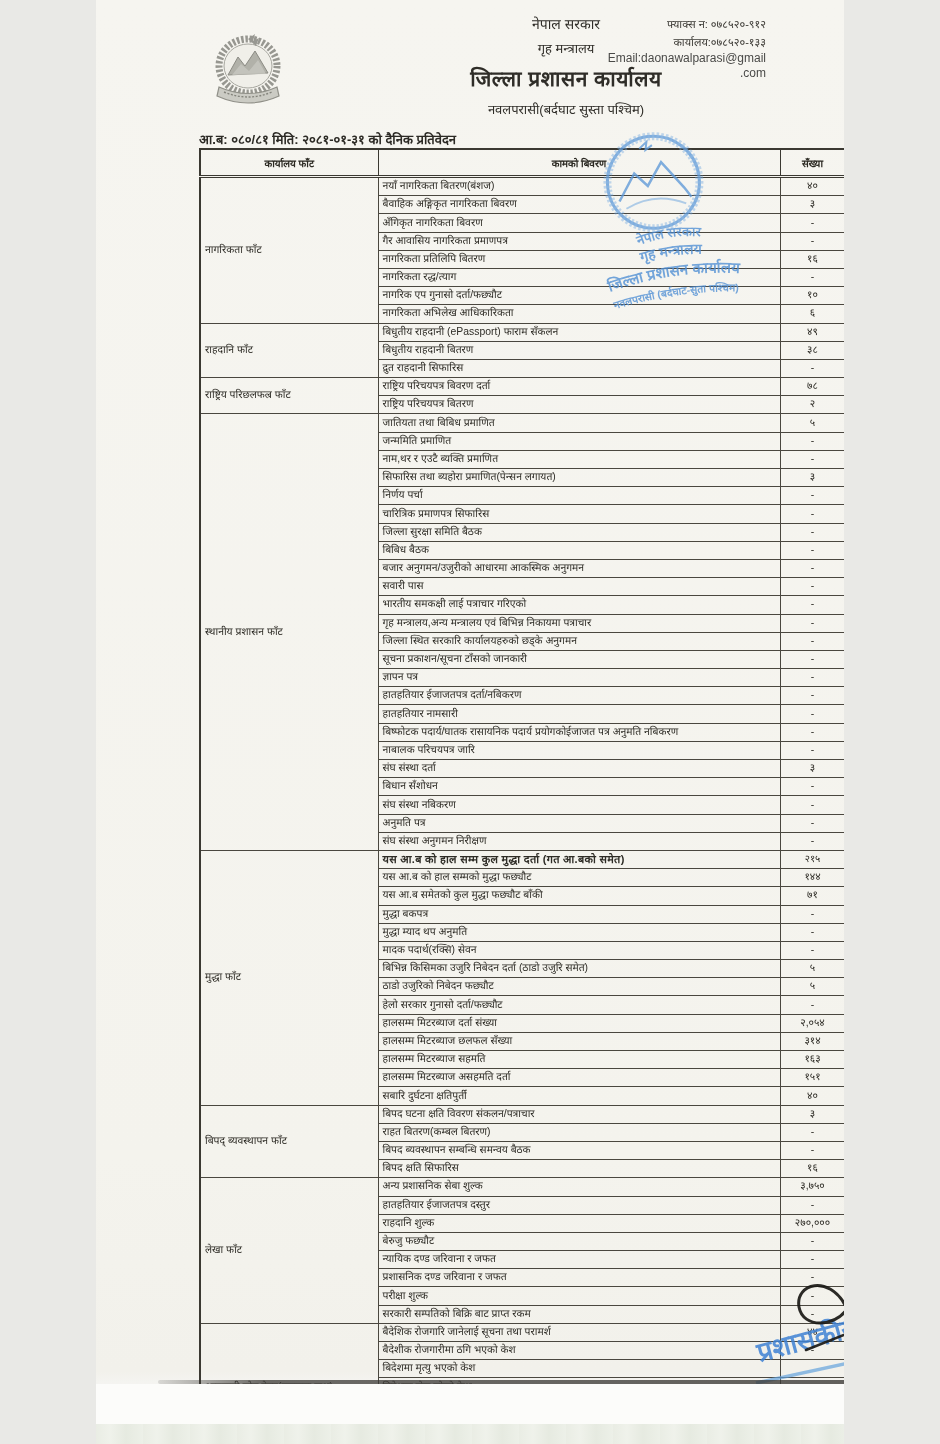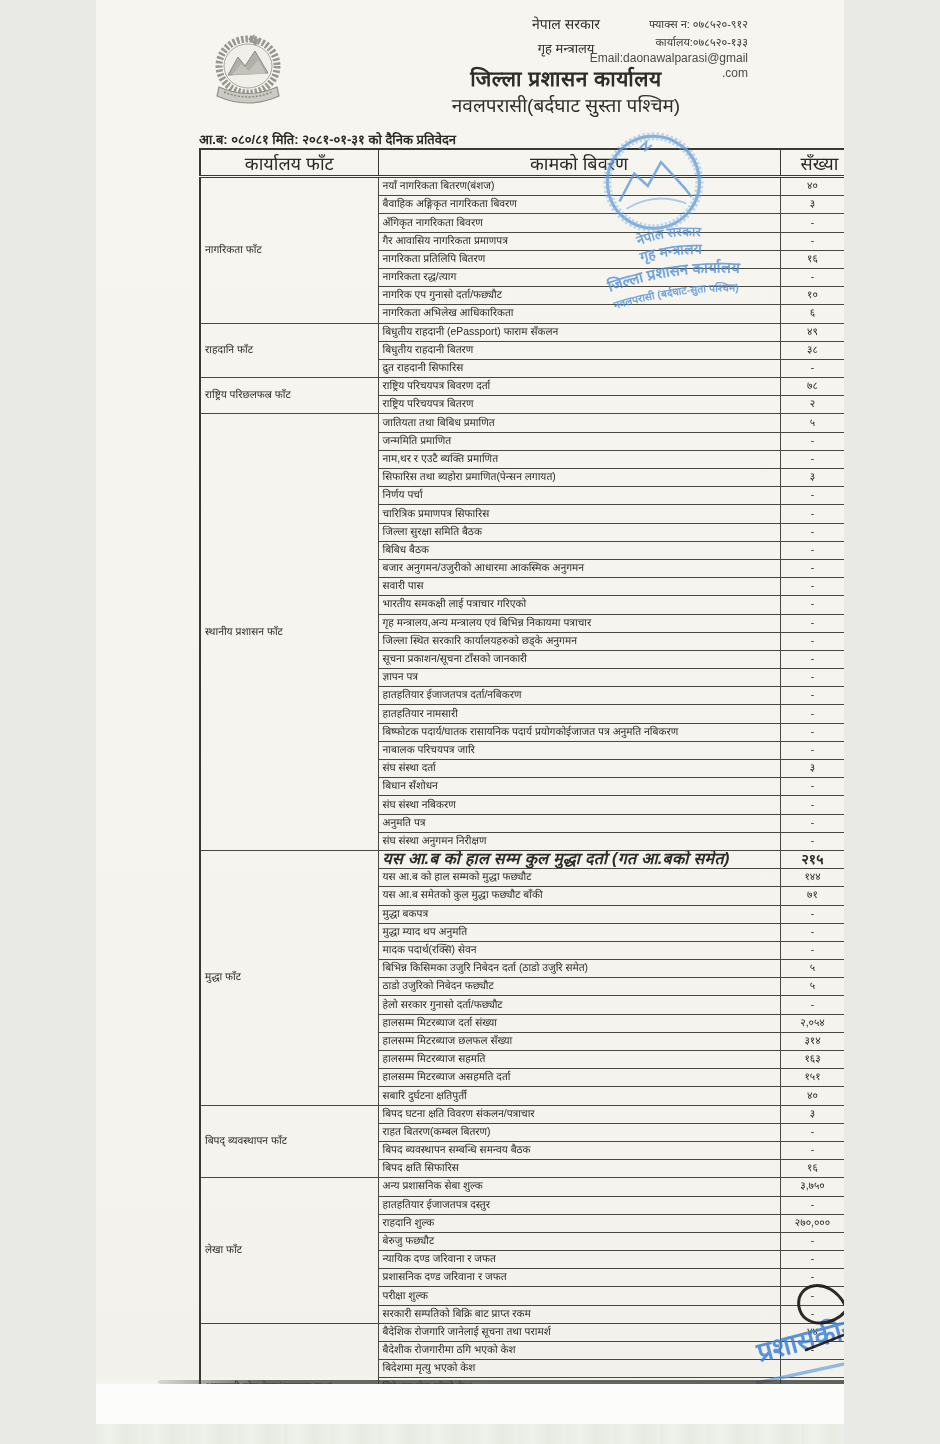--- a/index.html
+++ b/index.html
@@ -6,50 +6,50 @@
   .page{
     position:relative;width:748px;height:1444px;margin:0 auto;overflow:hidden;
     background:linear-gradient(180deg,#f6f5f0 0%,#f4f3ed 80%,#f2f1eb 95%,#f5f5f2 96%);
     font-family:"Liberation Sans","DejaVu Sans",sans-serif;color:#2f2d28;
   }
   
   .hdr-center{position:absolute;left:270;left:270px;top:14px;width:400px;text-align:center;}
   .hdr-gov{font-size:14px;}
   .hdr-ministry{font-size:13px;margin-top:6px;}
   .hdr-office{font-size:21px;font-weight:bold;margin-top:7px;letter-spacing:.5px;}
-  .hdr-district{font-size:19px;}
-  .hdr-right{position:absolute;right:96px;top:16px;width:230px;text-align:right;font-size:11px;line-height:1.6;color:#3a3833;}
+  .hdr-district{font-size:13px;margin-top:8px;}
+  .hdr-right{position:absolute;right:78px;top:16px;width:230px;text-align:right;font-size:11px;line-height:1.6;color:#3a3833;}
   .hdr-right .email{font-size:12px;color:#4a4a48;line-height:1.25;}
   .emblem-wrap{position:absolute;left:112px;top:30px;width:80px;height:78px;}
   .date-line{position:absolute;left:103px;top:130px;font-size:13px;font-weight:600;color:#2c2a25;}
   
   table.report{
     position:absolute;left:103px;top:148px;width:711px;
     border-collapse:collapse;table-layout:fixed;
     border:2px solid #3b3932;
   }
   table.report th{
     border:1.5px solid #3b3932;border-bottom:3px double #3b3932;
-    font-size:18px;font-weight:normal;height:25px;padding:0 20px;color:#2b2922;
+    font-size:10px;font-weight:bold;height:25px;padding:0 20px;color:#2b2922;
   }
   table.report td{
     border:1px solid #4a473f;height:17.2px;padding:0 4px;
     font-size:10.4px;line-height:1.05;color:#2e2c26;
     overflow:hidden;white-space:nowrap;
   }
   td.sec{
     text-align:left;font-size:10.6px;vertical-align:middle;
     border-left:2px solid #3b3932;border-right:1.5px solid #3b3932;
     white-space:normal;line-height:1.2;
   }
   td.desc{text-align:left;}
   td.num{text-align:center;font-size:10.6px;}
   td.rem{border-right:2px solid #3b3932;}
-  tr.bold-row td.desc{font-weight:bold;font-size:16px;letter-spacing:.3px;font-style:italic;}
-  tr.bold-row td.num{font-weight:bold;font-size:14px;}
+  tr.bold-row td.desc{font-weight:bold;font-size:11px;letter-spacing:.3px;}
+  tr.bold-row td.num{font-weight:normal;font-size:10px;}
   
   .stamp-center{position:absolute;left:440px;top:126px;width:260px;height:186px;pointer-events:none;}
   .stamp-sign{position:absolute;left:648px;top:1262px;width:292px;height:140px;pointer-events:none;}
   
   .paper-edge{position:absolute;left:62px;top:1380px;width:878px;height:4px;background:linear-gradient(90deg,rgba(60,58,54,.15),rgba(60,58,54,.75) 12%,rgba(60,58,54,.8) 85%,rgba(90,110,130,.5));border-radius:2px;}
   .below-paper{position:absolute;left:0;top:1384px;width:940px;height:60px;background:#fcfcfa;}
   .scan-band{position:absolute;left:0;top:1424px;width:940px;height:20px;
     background:repeating-linear-gradient(90deg,#e6eae0 0px,#edf0e8 14px,#e2e7dc 30px,#eaeee5 47px);
     opacity:.85;}
 </style>

